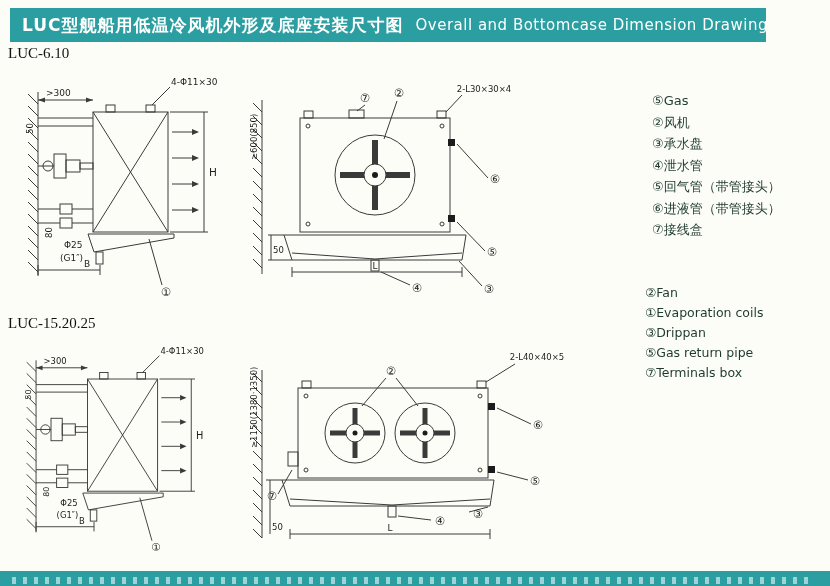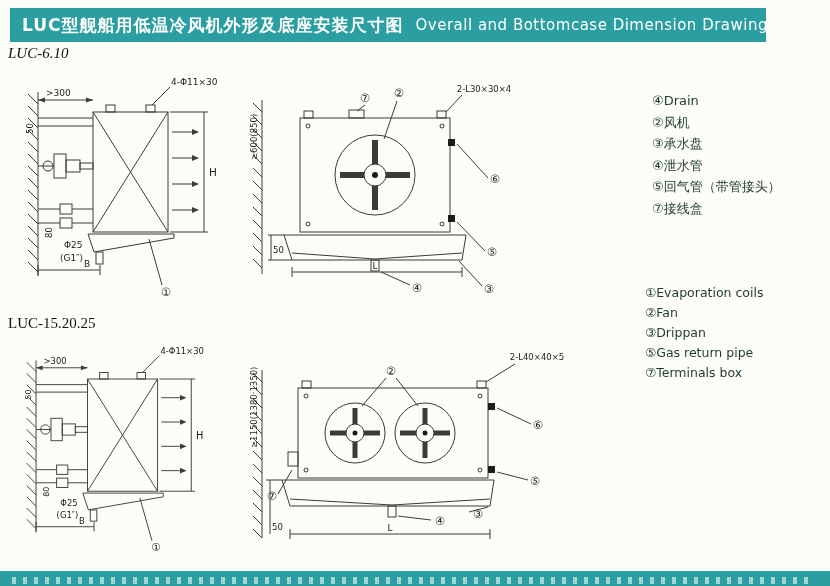--- a/index.html
+++ b/index.html
@@ -6,21 +6,21 @@
   .page{position:relative;width:830px;height:586px;background:#fdfdf8;overflow:hidden;
         font-family:"DejaVu Sans",sans-serif;}
   .banner{position:absolute;background:#2a9ea0;color:#fff;display:flex;align-items:center;}
   .top-banner{left:10px;top:8px;width:756px;height:34px;padding-left:12px;box-sizing:border-box;gap:12px;}
   .title-cn{font-size:17px;font-weight:bold;letter-spacing:1px;white-space:nowrap;}
   .title-en{font-size:15px;font-weight:normal;letter-spacing:.5px;white-space:nowrap;}
   .bottom-banner{left:0;top:571px;width:830px;height:15px;}
   .footer-marks{width:96%;height:7px;margin:4px auto 0 12px;
       background:repeating-linear-gradient(90deg,rgba(255,255,255,.55) 0 4px,rgba(255,255,255,0) 4px 11px);}
   .section-label{position:absolute;font-family:"Liberation Serif",serif;font-size:15px;color:#111;}
-  .s1{left:8px;top:45px;font-style:italic;}
+  .s1{left:8px;top:45px;}
   .s2{left:8px;top:315px;}
   .legend{position:absolute;color:#1e3a2f;}
   .legend-cn{left:652px;top:90px;font-size:13px;line-height:21.5px;}
   .legend-en{left:645px;top:283px;font-size:12.5px;line-height:20px;}
   svg.drawing{position:absolute;overflow:visible;}
   g.st{stroke:#3a3a3a;stroke-width:1;fill:none;stroke-linecap:butt;}
   svg text{fill:#1c1c1c;stroke:none;font-family:"DejaVu Sans",sans-serif;}
   .t8{font-size:8.5px;}
   .t9{font-size:9px;}
   .t10{font-size:10.5px;}
@@ -38,31 +38,32 @@
 
   <div class="banner top-banner">
     <span class="title-cn">LUC型舰船用低温冷风机外形及底座安装尺寸图</span>
     <span class="title-en">Overall and Bottomcase Dimension Drawing</span>
   </div>
 
   <div class="section-label s1">LUC-6.10</div>
   <div class="section-label s2">LUC-15.20.25</div>
 
   <div class="legend legend-cn">
-    <div>④Drain</div>
+    <div>⑤Gas</div>
     <div>②风机</div>
     <div>③承水盘</div>
     <div>④泄水管</div>
     <div>⑤回气管（带管接头）</div>
+    <div>⑥进液管（带管接头）</div>
     <div>⑦接线盒</div>
   </div>
 
   <div class="legend legend-en">
+    <div>②Fan</div>
     <div>①Evaporation coils</div>
-    <div>②Fan</div>
     <div>③Drippan</div>
     <div>⑤Gas return pipe</div>
     <div>⑦Terminals box</div>
   </div>
 
   <svg class="drawing" style="left:8px;top:66px" width="240" height="246" viewBox="0 0 240 246">
     <g class="st">
       <line x1="30" y1="26" x2="30" y2="210"></line>
       <path d="M30 38 l-10 -10 M30 50 l-10 -10 M30 62 l-10 -10 M30 74 l-10 -10 M30 86 l-10 -10 M30 98 l-10 -10 M30 110 l-10 -10 M30 122 l-10 -10 M30 134 l-10 -10 M30 146 l-10 -10 M30 158 l-10 -10 M30 170 l-10 -10 M30 182 l-10 -10 M30 194 l-10 -10 M30 206 l-10 -10"></path>
     </g>

